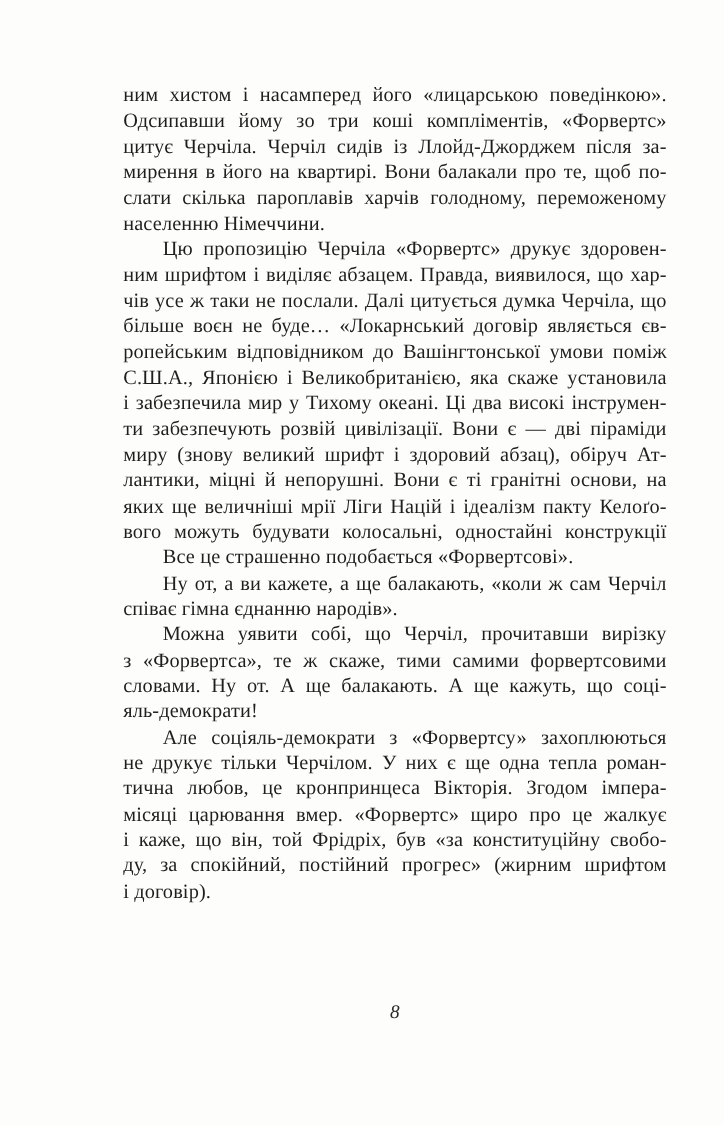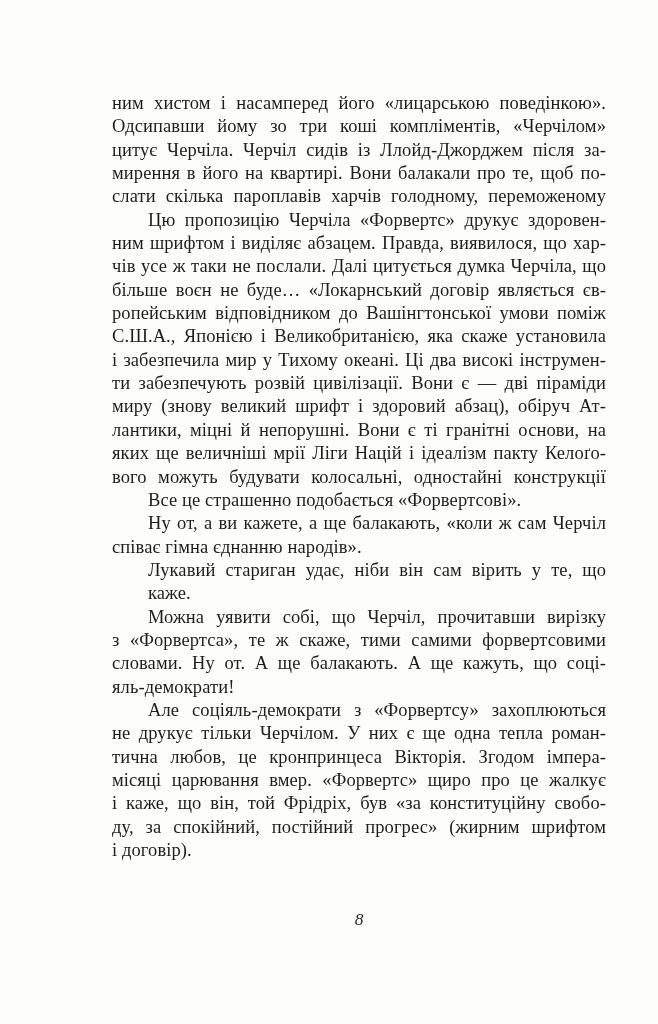--- a/index.html
+++ b/index.html
@@ -13,21 +13,21 @@
     position: relative;
     width: 658px;
     height: 1024px;
     background: #fdfdfc;
     font-family: "Liberation Serif", serif;
     color: #1e1e1e;
   }
   .textblock {
     position: absolute;
     left: 112px;
-    top: 92px;
+    top: 76px;
     width: 494px;
   }
   .para { margin: 0; padding: 0; }
   .line {
     font-size: 18.5px;
     line-height: 23.35px;
     text-align: justify;
     text-align-last: justify;
     -moz-text-align-last: justify;
     letter-spacing: 0.1px;
@@ -46,24 +46,25 @@
   }
 </style>
 </head>
 <body>
 
 <div class="book-page">
   <div class="textblock">
 
     <div class="para">
       <div class="line">ним хистом і насамперед його «лицарською поведінкою».</div>
-      <div class="line">Одсипавши йому зо три коші компліментів, «Черчілом»</div>
+      <div class="line">Одсипавши йому зо три коші компліментів, «Форвертс»</div>
       <div class="line">цитує Черчіла. Черчіл сидів із Ллойд-Джорджем після за-</div>
       <div class="line">мирення в його на квартирі. Вони балакали про те, щоб по-</div>
       <div class="line">слати скілька пароплавів харчів голодному, переможеному</div>
+      <div class="line last">населенню Німеччини.</div>
     </div>
 
     <div class="para">
       <div class="line first">Цю пропозицію Черчіла «Форвертс» друкує здоровен-</div>
       <div class="line">ним шрифтом і виділяє абзацем. Правда, виявилося, що хар-</div>
       <div class="line">чів усе ж таки не послали. Далі цитується думка Черчіла, що</div>
       <div class="line">більше воєн не буде… «Локарнський договір являється єв-</div>
       <div class="line">ропейським відповідником до Вашінгтонської умови поміж</div>
       <div class="line">С.Ш.А., Японією і Великобританією, яка скаже установила</div>
       <div class="line">і забезпечила мир у Тихому океані. Ці два високі інструмен-</div>
@@ -76,23 +77,20 @@
 
     <div class="para">
       <div class="line first last">Все це страшенно подобається «Форвертсові».</div>
     </div>
 
     <div class="para">
       <div class="line first">Ну от, а ви кажете, а ще балакають, «коли ж сам Черчіл</div>
       <div class="line last">співає гімна єднанню народів».</div>
     </div>
 
-    <div class="para">
-      <div class="line first last">Лукавий стариган удає, ніби він сам вірить у те, що каже.</div>
-    </div>
 
     <div class="para">
       <div class="line first">Можна уявити собі, що Черчіл, прочитавши вирізку</div>
       <div class="line">з «Форвертса», те ж скаже, тими самими форвертсовими</div>
       <div class="line">словами. Ну от. А ще балакають. А ще кажуть, що соці-</div>
       <div class="line last">яль-демократи!</div>
     </div>
 
     <div class="para">
       <div class="line first">Але соціяль-демократи з «Форвертсу» захоплюються</div>

